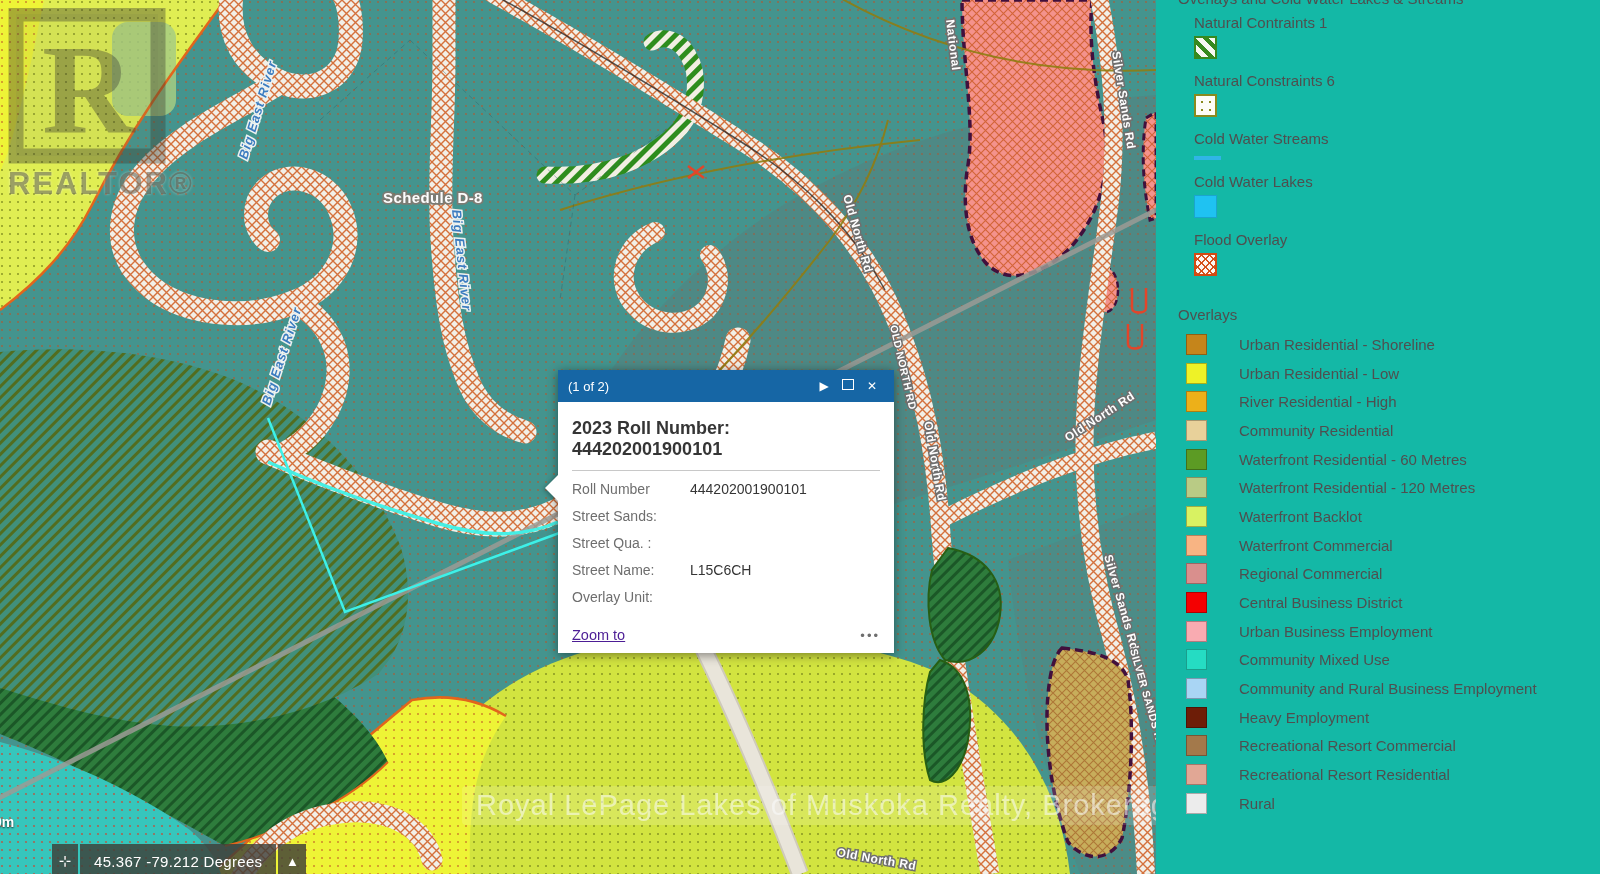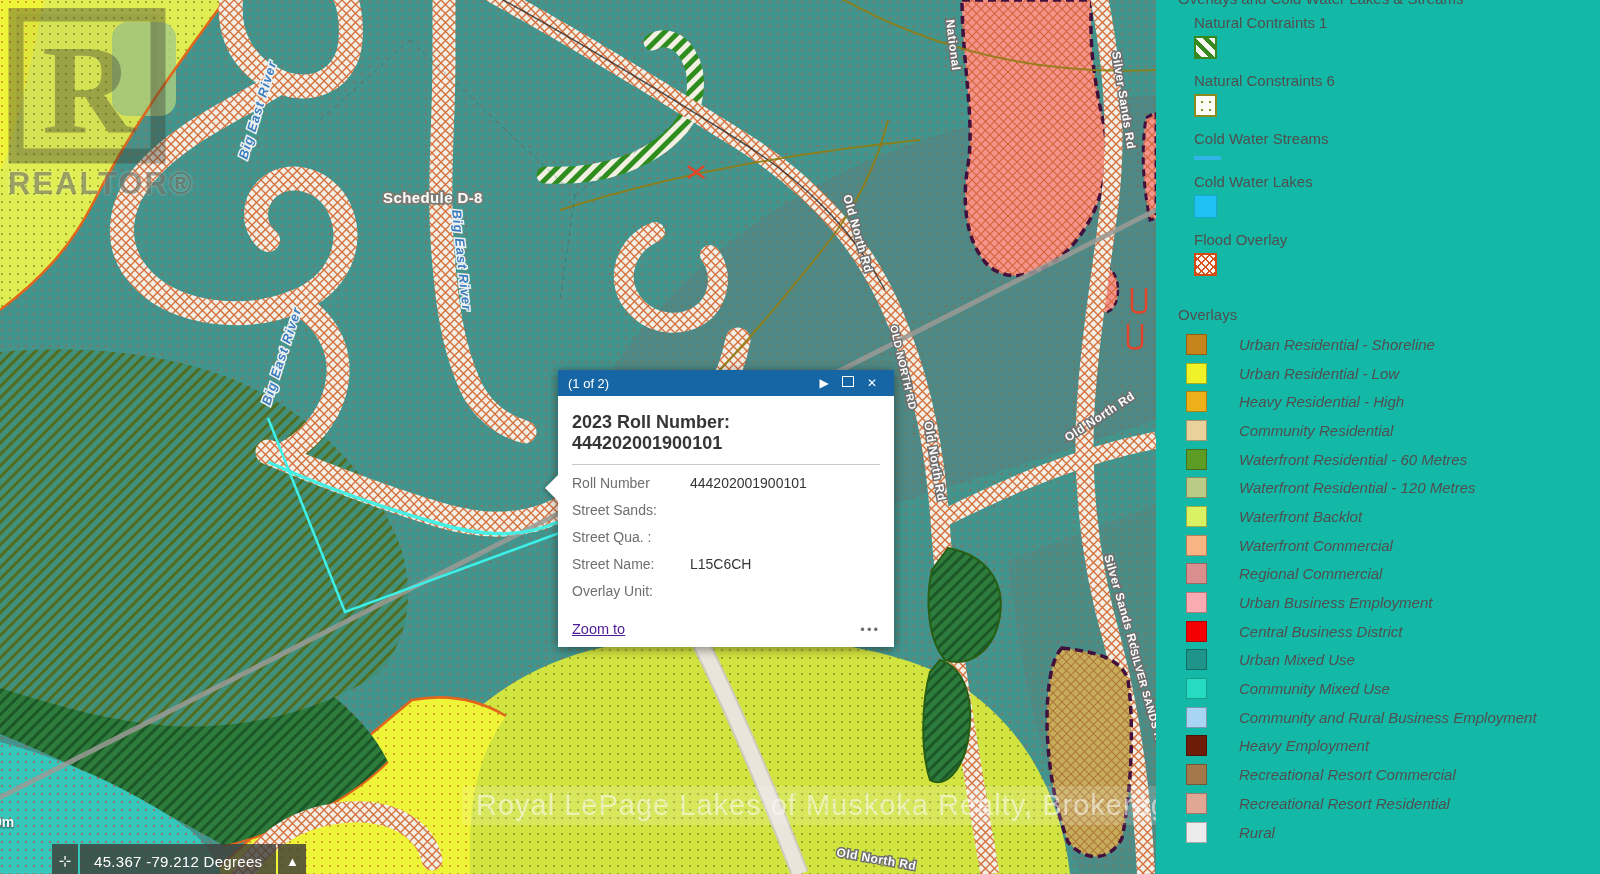--- a/index.html
+++ b/index.html
@@ -28,21 +28,21 @@
   #scale-label{position:absolute;left:-6px;top:814px;color:#fff;font-size:14px;font-weight:bold;
       text-shadow:0 1px 2px rgba(0,0,0,.8);}
   #coord-bar{position:absolute;left:52px;top:844px;height:36px;display:flex;align-items:flex-start;gap:2px;}
   .coord-chip{background:rgba(62,62,56,.82);color:#fff;height:34px;display:flex;
       align-items:center;justify-content:center;}
   #coord-crosshair{width:26px;font-size:15px;}
   #coord-text{padding:0 14px;font-size:15px;letter-spacing:.3px;}
   #coord-caret{width:28px;font-size:13px;}
   
   #popup{position:absolute;left:558px;top:370px;width:336px;box-shadow:0 2px 10px rgba(0,0,0,.45);}
-  #popup-header{background:#1666a5;color:#fff;height:26px;display:flex;align-items:center;
+  #popup-header{background:#1666a5;color:#fff;height:32px;display:flex;align-items:center;
       padding:0 10px;font-size:13px;}
   #popup-pager{flex:1;}
   .ph-btn{width:24px;text-align:center;cursor:pointer;font-size:12px;color:#fff;}
   .ph-box{display:inline-block;width:10px;height:9px;border:1.6px solid #fff;}
   #popup-body{background:#fff;padding:12px 14px 10px 14px;position:relative;min-height:218px;box-sizing:border-box;}
   #popup-title{font-size:18px;font-weight:bold;color:#353535;margin:4px 0 10px 0;}
   #popup-hr{border:none;border-top:1px solid #c8c8c8;margin:0 0 10px 0;}
   .pf-row{display:flex;font-size:14px;margin-bottom:11px;}
   .pf-label{width:118px;color:#6e6e6e;}
   .pf-value{color:#353535;}
@@ -65,21 +65,21 @@
   .sw-dots-olive{width:23px;height:23px;border:2px solid #8a8a1f;background-color:#fdfdf8;
       background-image:radial-gradient(circle,#8a8a1f 1.4px,transparent 1.5px);
       background-size:8px 8px;background-position:2px 2px;}
   .sw-line-cyan{width:27px;height:3.5px;background:#30b5e6;margin:9px 0 10px 0;}
   .sw-fill-cyan{width:23px;height:23px;background:#1fc2f2;border:1px solid rgba(0,0,0,.15);}
   .sw-cross-orange{width:23px;height:23px;border:2px solid #d44a12;background-color:#fdf7f2;
       background-image:repeating-linear-gradient(45deg,rgba(212,74,18,.95) 0 1.5px,transparent 1.5px 5.5px),
                        repeating-linear-gradient(-45deg,rgba(212,74,18,.95) 0 1.5px,transparent 1.5px 5.5px);}
   #precincts-title{position:absolute;left:22px;top:306px;}
   #precinct-rows{position:absolute;left:30px;top:330px;}
-  .prec-row{display:flex;align-items:center;height:28.7px;font-style:italic;}
+  .prec-row{display:flex;align-items:center;height:28.7px;}
   .prec-sw{width:21px;height:21px;border:1px solid rgba(0,0,0,.28);box-sizing:border-box;}
   .prec-label{margin-left:32px;white-space:nowrap;}
 </style>
 </head>
 <body>
 
 <div id="stage">
 
   <div id="map">
     <svg width="1156" height="874" viewBox="0 0 1156 874" xmlns="http://www.w3.org/2000/svg">
@@ -309,21 +309,21 @@
         <div class="prec-row">
           <span class="prec-sw" style="background: rgb(197, 133, 27);"></span>
           <span class="prec-label">Urban Residential - Shoreline</span>
         </div>
         <div class="prec-row">
           <span class="prec-sw" style="background: rgb(238, 242, 39);"></span>
           <span class="prec-label">Urban Residential - Low</span>
         </div>
         <div class="prec-row">
           <span class="prec-sw" style="background: rgb(237, 176, 25);"></span>
-          <span class="prec-label">Heavy Residential - High</span>
+          <span class="prec-label">River Residential - High</span>
         </div>
         <div class="prec-row">
           <span class="prec-sw" style="background: rgb(232, 209, 154);"></span>
           <span class="prec-label">Community Residential</span>
         </div>
         <div class="prec-row">
           <span class="prec-sw" style="background: rgb(92, 155, 36);"></span>
           <span class="prec-label">Waterfront Residential - 60 Metres</span>
         </div>
         <div class="prec-row">
@@ -336,32 +336,28 @@
         </div>
         <div class="prec-row">
           <span class="prec-sw" style="background: rgb(248, 180, 131);"></span>
           <span class="prec-label">Waterfront Commercial</span>
         </div>
         <div class="prec-row">
           <span class="prec-sw" style="background: rgb(217, 143, 141);"></span>
           <span class="prec-label">Regional Commercial</span>
         </div>
         <div class="prec-row">
+          <span class="prec-sw" style="background: rgb(244, 0, 1);"></span>
+          <span class="prec-label">Central Business District</span>
+        </div>
+        <div class="prec-row">
           <span class="prec-sw" style="background: rgb(249, 171, 177);"></span>
           <span class="prec-label">Urban Business Employment</span>
         </div>
         <div class="prec-row">
-          <span class="prec-sw" style="background: rgb(244, 0, 1);"></span>
-          <span class="prec-label">Central Business District</span>
-        </div>
-        <div class="prec-row">
-          <span class="prec-sw" style="background: rgb(31, 148, 139);"></span>
-          <span class="prec-label">Urban Mixed Use</span>
-        </div>
-        <div class="prec-row">
           <span class="prec-sw" style="background: rgb(37, 220, 195);"></span>
           <span class="prec-label">Community Mixed Use</span>
         </div>
         <div class="prec-row">
           <span class="prec-sw" style="background: rgb(169, 213, 244);"></span>
           <span class="prec-label">Community and Rural Business Employment</span>
         </div>
         <div class="prec-row">
           <span class="prec-sw" style="background: rgb(109, 29, 7);"></span>
           <span class="prec-label">Heavy Employment</span>

